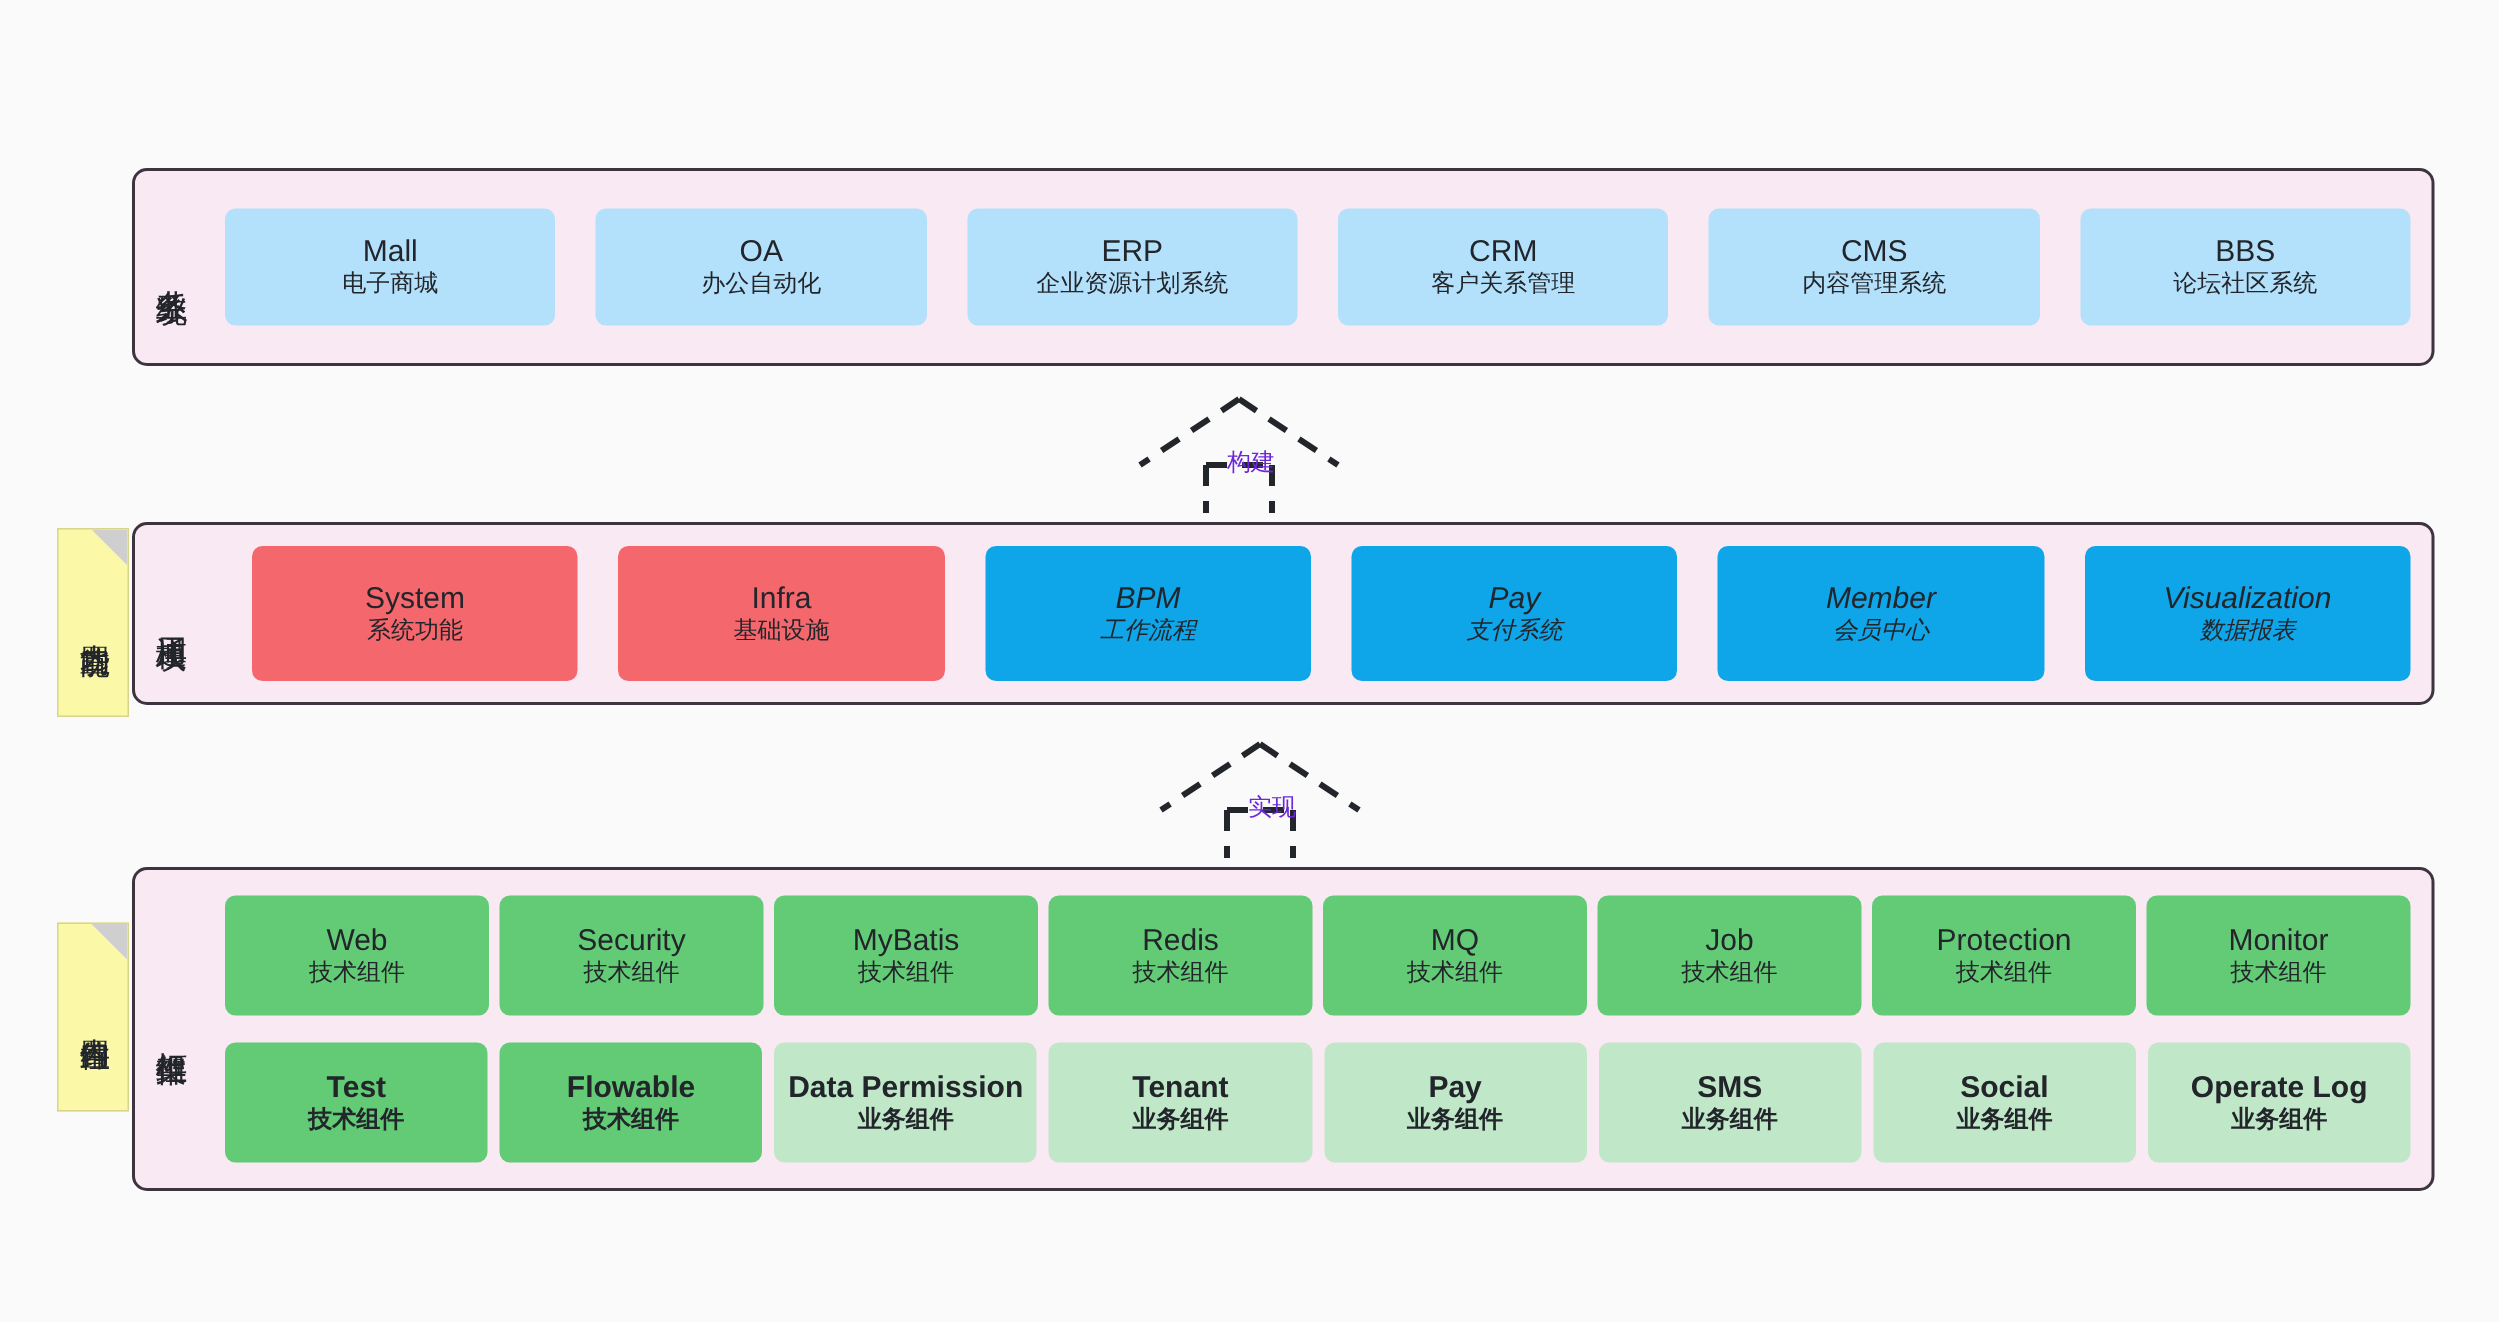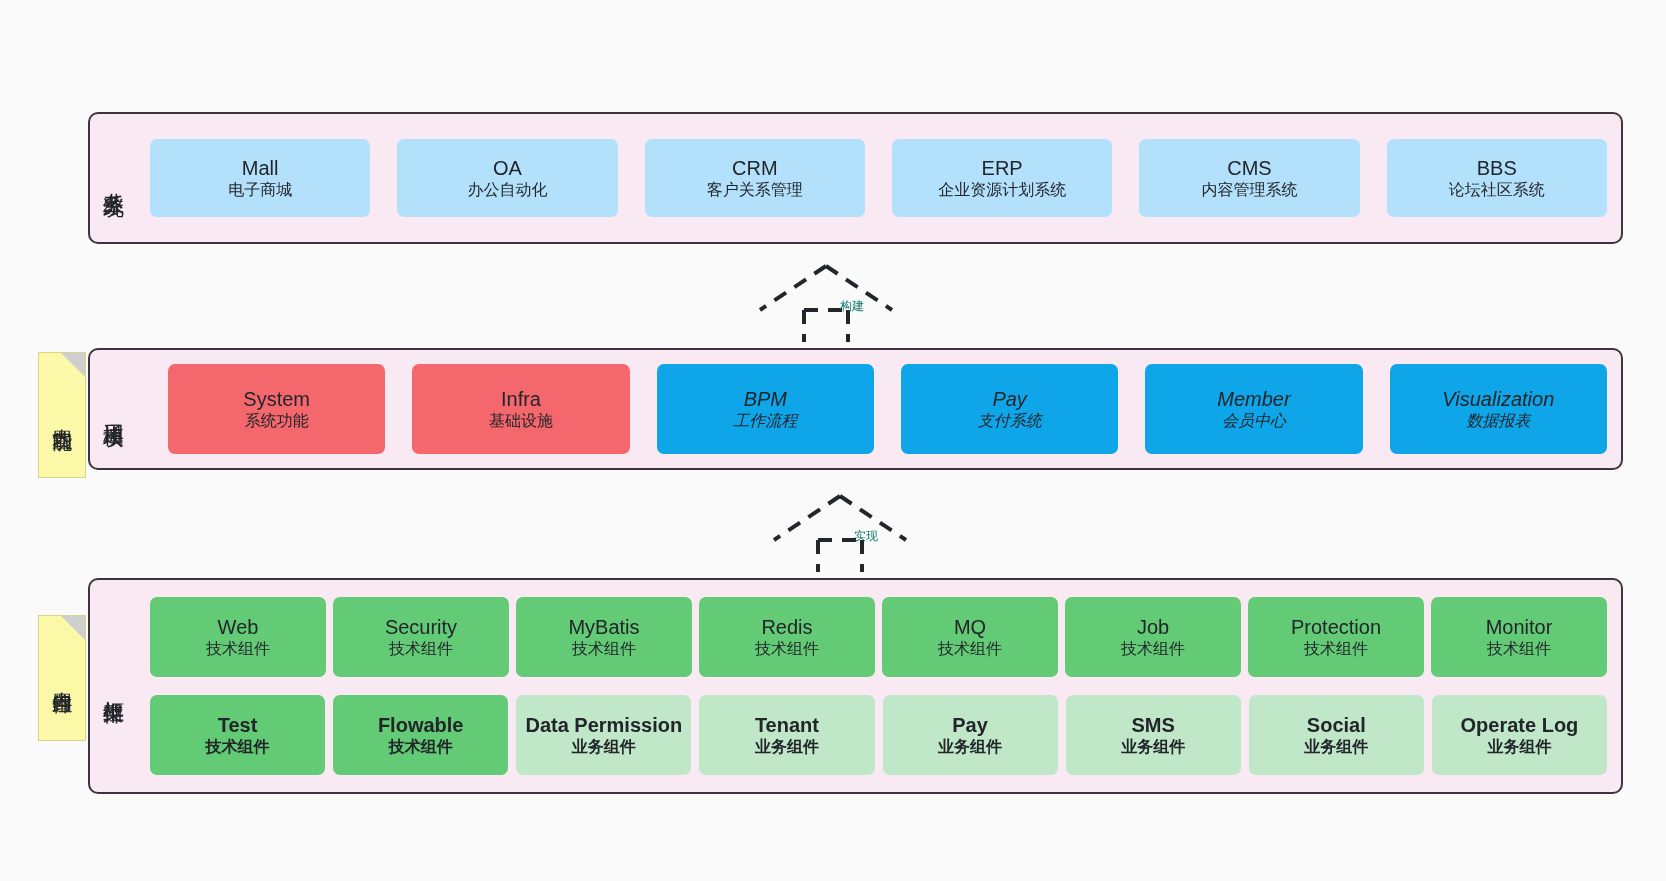--- a/index.html
+++ b/index.html
@@ -115,51 +115,50 @@
     clip-path: polygon(0 0, 100% 0, 100% 100%);
     z-index: -1;
   }
   .note-inner { position: relative; z-index: 2; }
 
   
   .gen-arrow { position: absolute; }
   .gen-arrow svg { display: block; overflow: visible; }
   .gen-label {
     position: absolute;
-    font-size: 12px;
-    color: #0f766e;
+    font-size: 16px;
+    color: #6d28d9;
     background: transparent;
     white-space: nowrap;
-    margin-left: 22px;
   }
 </style>
 </head>
 <body>
 
 <div id="canvas">
 
   <div class="layer biz" style="left:88px; top:112px; width:1535px; height:132px;">
     <div class="layer-title">业务系统</div>
     <div class="layer-body">
       <div class="row">
         <div class="card blue">
           <span class="name">Mall</span>
           <span class="sub">电子商城</span>
         </div>
         <div class="card blue">
           <span class="name">OA</span>
           <span class="sub">办公自动化</span>
         </div>
         <div class="card blue">
+          <span class="name">ERP</span>
+          <span class="sub">企业资源计划系统</span>
+        </div>
+        <div class="card blue">
           <span class="name">CRM</span>
           <span class="sub">客户关系管理</span>
-        </div>
-        <div class="card blue">
-          <span class="name">ERP</span>
-          <span class="sub">企业资源计划系统</span>
         </div>
         <div class="card blue">
           <span class="name">CMS</span>
           <span class="sub">内容管理系统</span>
         </div>
         <div class="card blue">
           <span class="name">BBS</span>
           <span class="sub">论坛社区系统</span>
         </div>
       </div>

